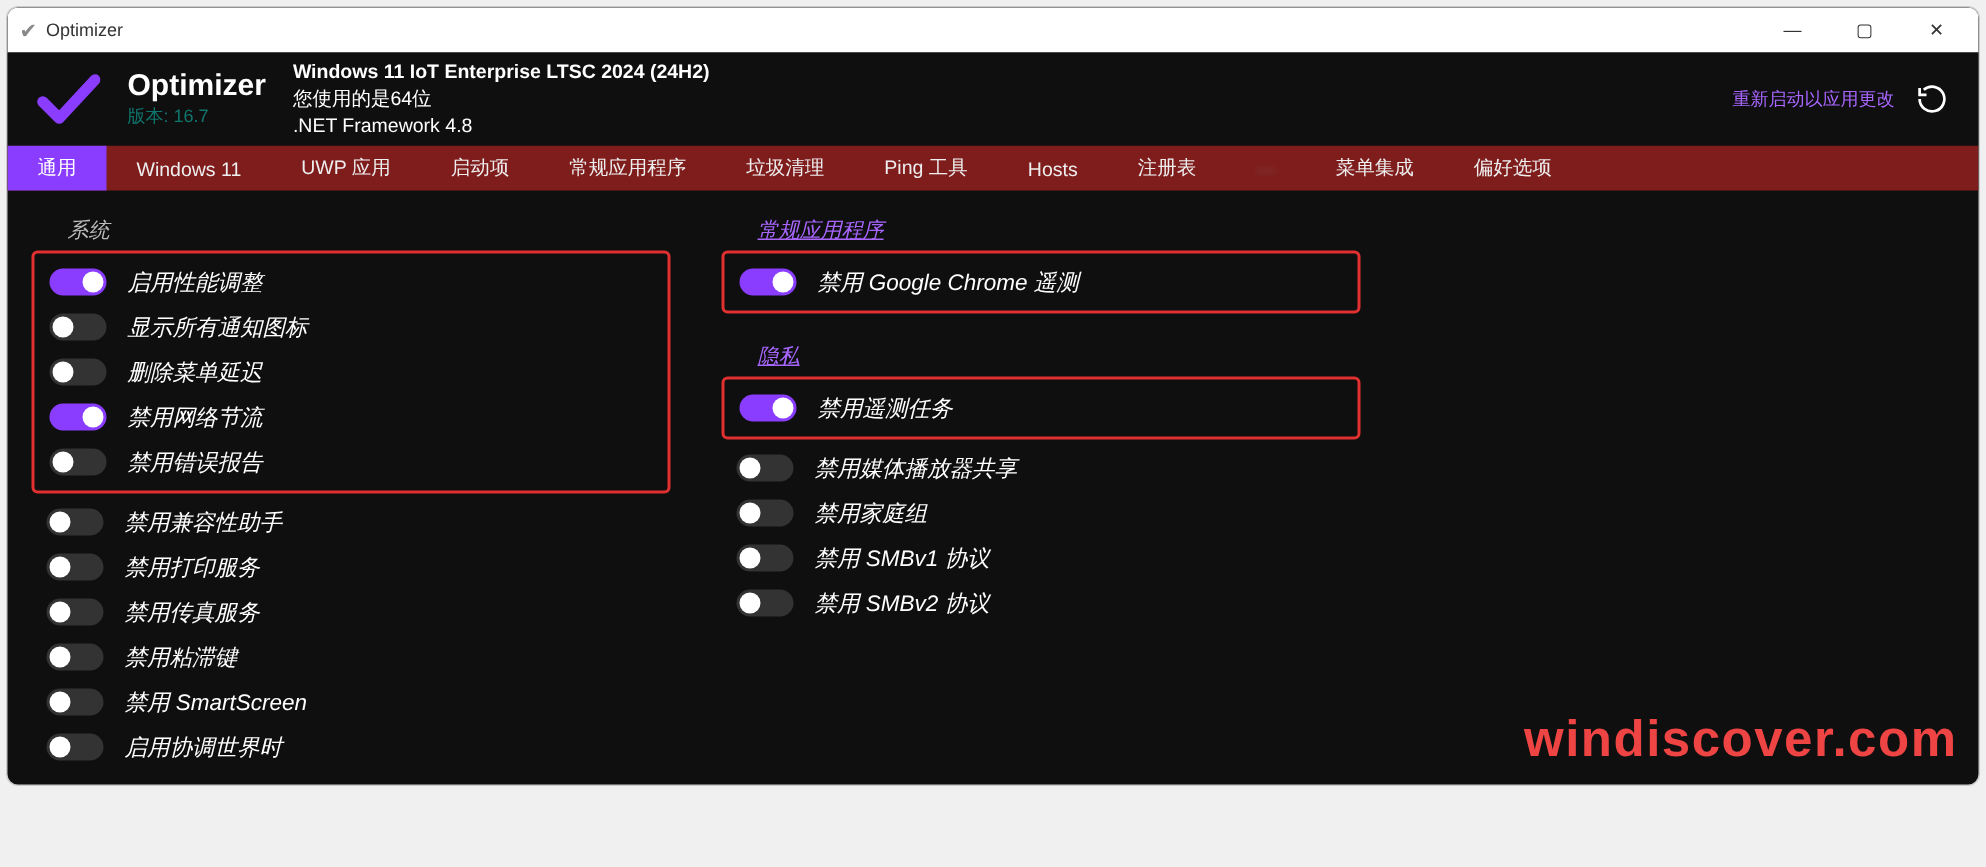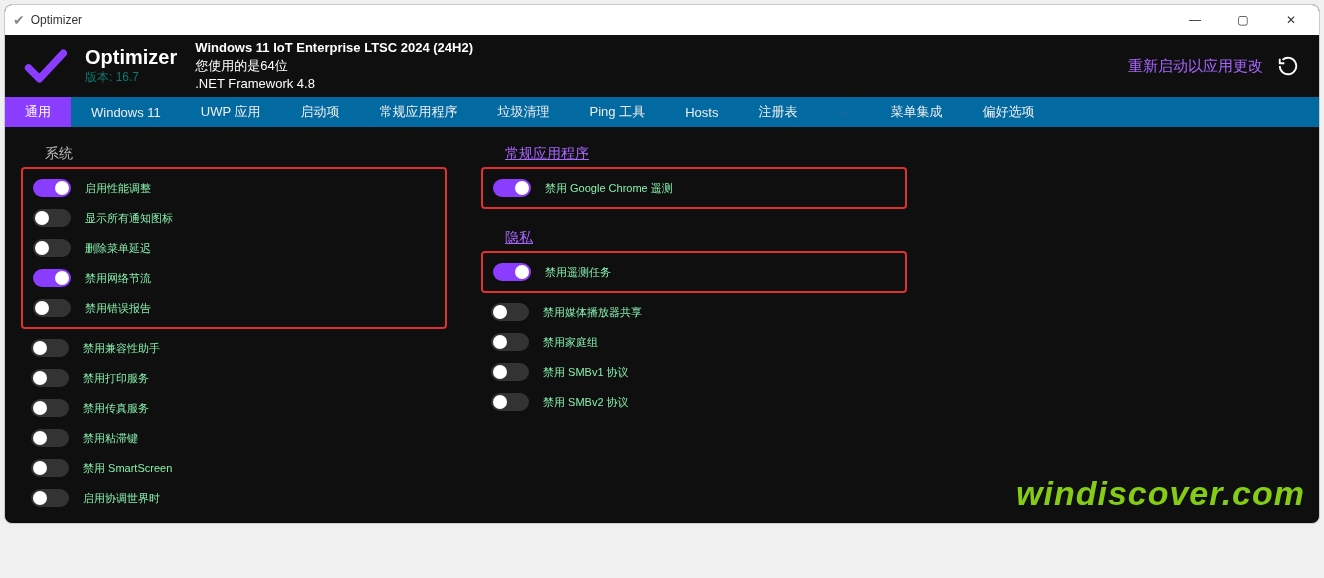--- a/index.html
+++ b/index.html
@@ -52,27 +52,27 @@
   .app-title { color: #fff; }
   .app-title-main { font-size: 20px; font-weight: bold; }
   .app-title-sub { font-size: 12px; color: #0f766e; }
   .sys-info { color: #fff; font-size: 13px; line-height: 1.4; }
   .sys-info .bold { font-weight: bold; }
   .header-right {
     position: absolute;
     right: 18px; top: 0; height: 100%;
     display: flex; align-items: center; gap: 12px;
   }
-  .restart-link { color: #a866ff; font-size: 15px; cursor: pointer; }
+  .restart-link { color: #a866ff; font-size: 12px; cursor: pointer; }
   .refresh-icon { width: 26px; height: 26px; display:flex; align-items:center; justify-content:center; cursor:pointer;}
   .refresh-icon svg { stroke: #fff; }
 
   .tabs {
     height: 30px;
-    background: #0369a1;
+    background: #7f1d1d;
     display: flex;
     align-items: stretch;
     font-size: 13px;
   }
   .tab {
     padding: 0 20px;
     display: flex;
     align-items: center;
     color: #eee;
     cursor: pointer;
@@ -82,21 +82,21 @@
 
   .content {
     display: flex;
     padding: 10px 22px;
     gap: 40px;
     color: #eee;
     font-size: 14px;
     position: relative;
     height: calc(100% - 122px);
   }
-  .col { width: 420px; }
+  .col { width: 420px; font-style: italic; }
   .section-header {
     color: #bbb;
     font-size: 14px;
     margin: 8px 0 4px 18px;
   }
   .section-header.link { color: #a866ff; text-decoration: underline; cursor: pointer;}
   .toggle-row {
     display: flex;
     align-items: center;
     gap: 14px;
@@ -114,39 +114,38 @@
   .toggle.on { background: #8a3dff; }
   .toggle .knob {
     position: absolute;
     width: 14px; height: 14px;
     background: #fff;
     border-radius: 50%;
     top: 2px; left: 2px;
     transition: left .1s;
   }
   .toggle.on .knob { left: 22px; }
-  .toggle-label { color: #86efac; font-size: 11px; }
+  .toggle-label { color: #ffffff; font-size: 15px; }
 
   .highlight-box {
     border: 2px solid #e03030;
     border-radius: 4px;
     padding: 4px 6px;
     margin-left: -6px;
     margin-bottom: 4px;
   }
 
   .watermark {
     position: absolute;
     right: 14px;
     bottom: 10px;
     font-size: 34px;
     font-weight: bold;
-    color: #84cc16;
+    color: #ef4444;
     letter-spacing: 1px;
-    font-style: italic;
     pointer-events: none;
   }
   .blur-tab { filter: blur(2px); color:#888;}
 </style>
 </head>
 <body>
 
 <div class="window">
 
   <div class="titlebar">

